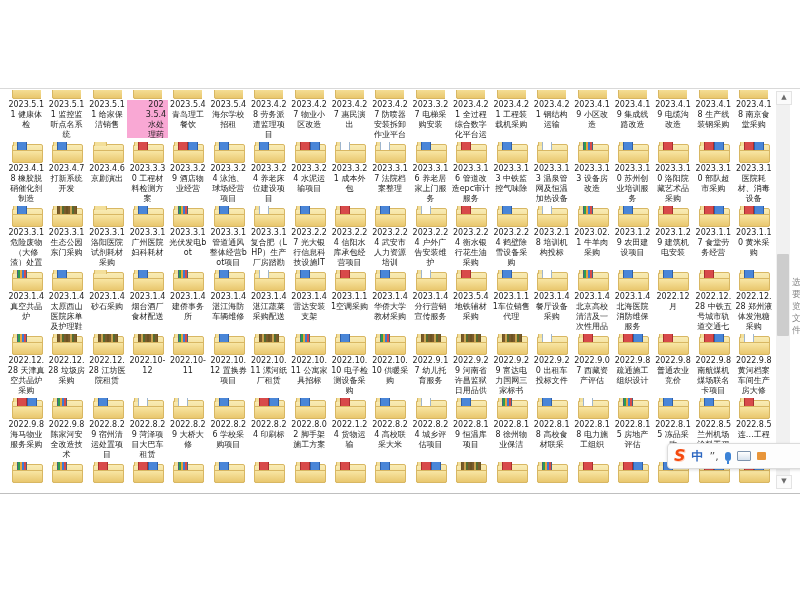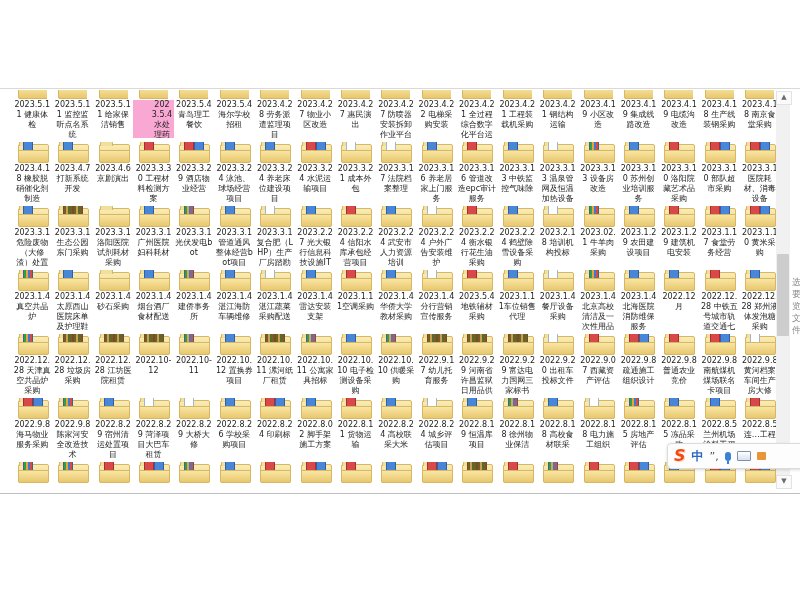--- a/index.html
+++ b/index.html
@@ -1,19 +1,19 @@
 <!DOCTYPE html>
 <html><head>
 <meta charset="utf-8">
 <style>
   html,body{margin:0;padding:0;width:800px;height:600px;overflow:hidden;
     background:#ffffff;font-family:"DejaVu Sans",sans-serif;}
   #window{position:absolute;left:0;top:88px;width:800px;height:404px;
     border-top:1px solid #d9d9d9;border-bottom:1px solid #bfbfbf;background:#fff;}
-  #grid{position:absolute;left:12px;top:0;width:768px;}
+  #grid{position:absolute;left:6px;top:0;width:768px;}
   .irow,.lrow{display:grid;grid-template-columns:repeat(19,1fr);}
   .irow{height:26px;align-items:flex-end;}
   .irow.sliver{height:11px;overflow:hidden;}
   .lrow{height:38px;}
   .cell{display:flex;justify-content:center;align-items:flex-start;overflow:hidden;}
   .lab{font-size:8px;line-height:10px;color:#1c1c1c;text-align:center;
     word-break:break-all;max-width:39px;max-height:40px;overflow:hidden;padding:0 1px;}
   .lab.sel{background:#f9a8d4;outline:1px solid #90c8f6;padding-left:18px;}
   
   .folder{position:relative;width:29px;height:21px;margin-bottom:1px;}
@@ -201,21 +201,21 @@
         <div class="cell">
           <div class="lab">2023.4.27 物业小区改造</div>
         </div>
         <div class="cell">
           <div class="lab">2023.4.27 惠民演出</div>
         </div>
         <div class="cell">
           <div class="lab">2023.4.27 防喷器安装拆卸作业平台管理</div>
         </div>
         <div class="cell">
-          <div class="lab">2023.4.22 电梯采购安装</div>
+          <div class="lab">2023.3.27 电梯采购安装</div>
         </div>
         <div class="cell">
           <div class="lab">2023.4.21 全过程综合数字化平台运维</div>
         </div>
         <div class="cell">
           <div class="lab">2023.4.21 工程装载机采购</div>
         </div>
         <div class="cell">
           <div class="lab">2023.4.21 钢结构运输</div>
         </div>
@@ -1180,21 +1180,21 @@
         <div class="cell">
           <div class="lab">2022.8.26 学校采购项目</div>
         </div>
         <div class="cell">
           <div class="lab">2022.8.24 印刷标</div>
         </div>
         <div class="cell">
           <div class="lab">2022.8.02 脚手架施工方案</div>
         </div>
         <div class="cell">
-          <div class="lab">2022.8.11 货物运输</div>
+          <div class="lab">2022.1.24 货物运输</div>
         </div>
         <div class="cell">
           <div class="lab">2022.8.24 高校联采大米</div>
         </div>
         <div class="cell">
           <div class="lab">2022.8.24 城乡评估项目</div>
         </div>
         <div class="cell">
           <div class="lab">2022.8.19 恒温库项目</div>
         </div>

